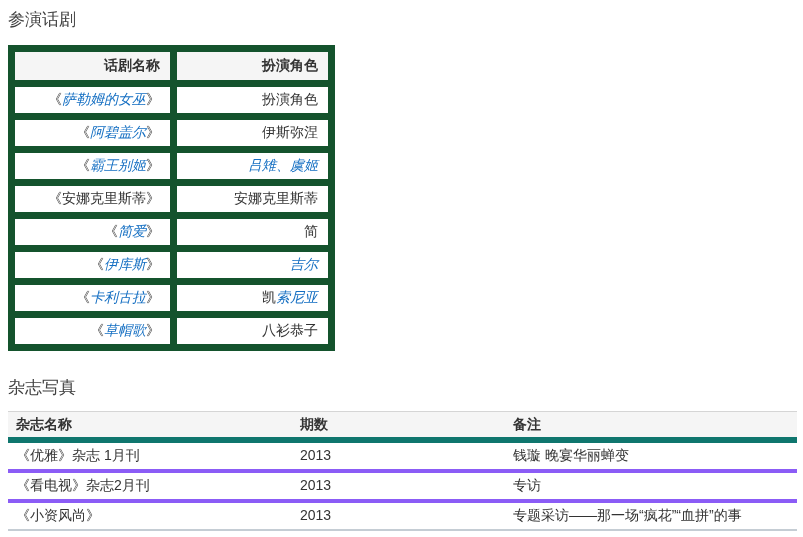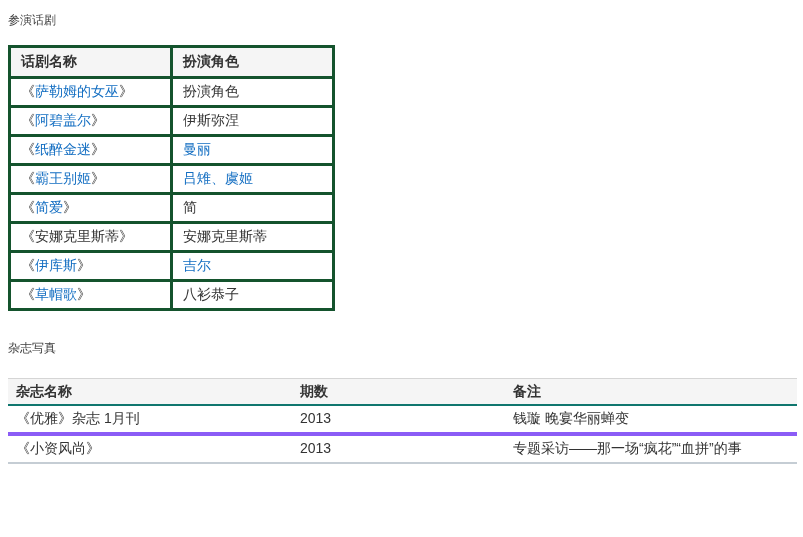--- a/index.html
+++ b/index.html
@@ -4,43 +4,43 @@
 <style>
   :root { --link:#136ec2; --text:#333333; }
   html,body { margin:0; padding:0; background:#ffffff; }
   body {
     width:803px; height:537px; overflow:hidden;
     font-family:"Liberation Sans","DejaVu Sans",sans-serif;
     color:var(--text);
   }
   .wrap { padding:10px 8px 0 8px; }
   .sec-title {
-    font-size:12px; font-weight:400; color:#404040;
+    font-size:17px; font-weight:400; color:#404040;
     margin:0 0 15px 0; line-height:20px;
   }
-  .sec-title.second { margin-top:27px; margin-bottom:20px; }
+  .sec-title.second { margin-top:27px; margin-bottom:13px; }
   table { border-collapse:collapse; font-size:14px; table-layout:fixed; }
   td,th { line-height:15px; vertical-align:middle; white-space:nowrap; overflow:hidden; }
 
   
   .t1 { width:327px; }
-  .t1 th, .t1 td { border:3px solid #14532d; text-align:left; padding:5px 10px 6px 10px; }
+  .t1 th, .t1 td { border:7px solid #14532d; text-align:right; padding:5px 10px 6px 10px; }
   .t1 th { background:#f5f5f5; font-weight:bold; padding-top:6px; padding-bottom:7px; }
 
   
   .t2 { width:789px; }
   .t2 th {
     background:#f5f5f5; font-weight:bold; text-align:left;
-    border-top:1px solid #d5d5d5; border-bottom:2px solid #0f766e;
+    border-top:1px solid #d5d5d5; border-bottom:6px solid #0f766e;
     padding:5px 8px 5px 8px;
   }
   .t2 td { border-bottom:4px solid #8b5cf6; padding:5px 8px 6px 8px; }
   .t2 tr:last-child td { border-bottom:2px solid #c5cdd4; }
 
-  .lnk { color:var(--link); cursor:pointer; }
+  .lnk { color:var(--link); cursor:pointer;font-style:italic; }
 </style>
 </head>
 <body>
 
 <div class="wrap">
 
   <h2 class="sec-title">参演话剧</h2>
 
   <table class="t1">
     <colgroup>
@@ -56,38 +56,38 @@
     <tbody>
         <tr>
           <td><span>《</span><span class="lnk">萨勒姆的女巫</span><span>》</span></td>
           <td><span>扮演角色</span></td>
         </tr>
         <tr>
           <td><span>《</span><span class="lnk">阿碧盖尔</span><span>》</span></td>
           <td><span>伊斯弥涅</span></td>
         </tr>
         <tr>
-          <td><span>《</span><span class="lnk">纸醉金迷</span><span>》</span></td>
-          <td><span class="lnk">曼丽</span></td>
+          <td><span>《</span><span class="lnk">霸王别姬</span><span>》</span></td>
+          <td><span class="lnk">吕雉、虞姬</span></td>
         </tr>
         <tr>
-          <td><span>《</span><span class="lnk">霸王别姬</span><span>》</span></td>
-          <td><span class="lnk">吕雉、虞姬</span></td>
+          <td><span>《</span><span>安娜克里斯蒂</span><span>》</span></td>
+          <td><span>安娜克里斯蒂</span></td>
         </tr>
         <tr>
           <td><span>《</span><span class="lnk">简爱</span><span>》</span></td>
           <td><span>简</span></td>
         </tr>
         <tr>
-          <td><span>《</span><span>安娜克里斯蒂</span><span>》</span></td>
-          <td><span>安娜克里斯蒂</span></td>
+          <td><span>《</span><span class="lnk">伊库斯</span><span>》</span></td>
+          <td><span class="lnk">吉尔</span></td>
         </tr>
         <tr>
-          <td><span>《</span><span class="lnk">伊库斯</span><span>》</span></td>
-          <td><span class="lnk">吉尔</span></td>
+          <td><span>《</span><span class="lnk">卡利古拉</span><span>》</span></td>
+          <td><span>凯</span><span class="lnk">索尼亚</span></td>
         </tr>
         <tr>
           <td><span>《</span><span class="lnk">草帽歌</span><span>》</span></td>
           <td><span>八衫恭子</span></td>
         </tr>
       </tbody>
   </table>
 
   <h2 class="sec-title second">杂志写真</h2>
 
@@ -104,20 +104,25 @@
         <th>备注</th>
       </tr>
     </thead>
     <tbody>
         <tr>
           <td>《优雅》杂志 1月刊</td>
           <td>2013</td>
           <td>钱璇 晚宴华丽蝉变</td>
         </tr>
         <tr>
+          <td>《看电视》杂志2月刊</td>
+          <td>2013</td>
+          <td>专访</td>
+        </tr>
+        <tr>
           <td>《小资风尚》</td>
           <td>2013</td>
           <td>专题采访——那一场“疯花”“血拼”的事</td>
         </tr>
       </tbody>
   </table>
 
 </div>
 
 </body></html>

